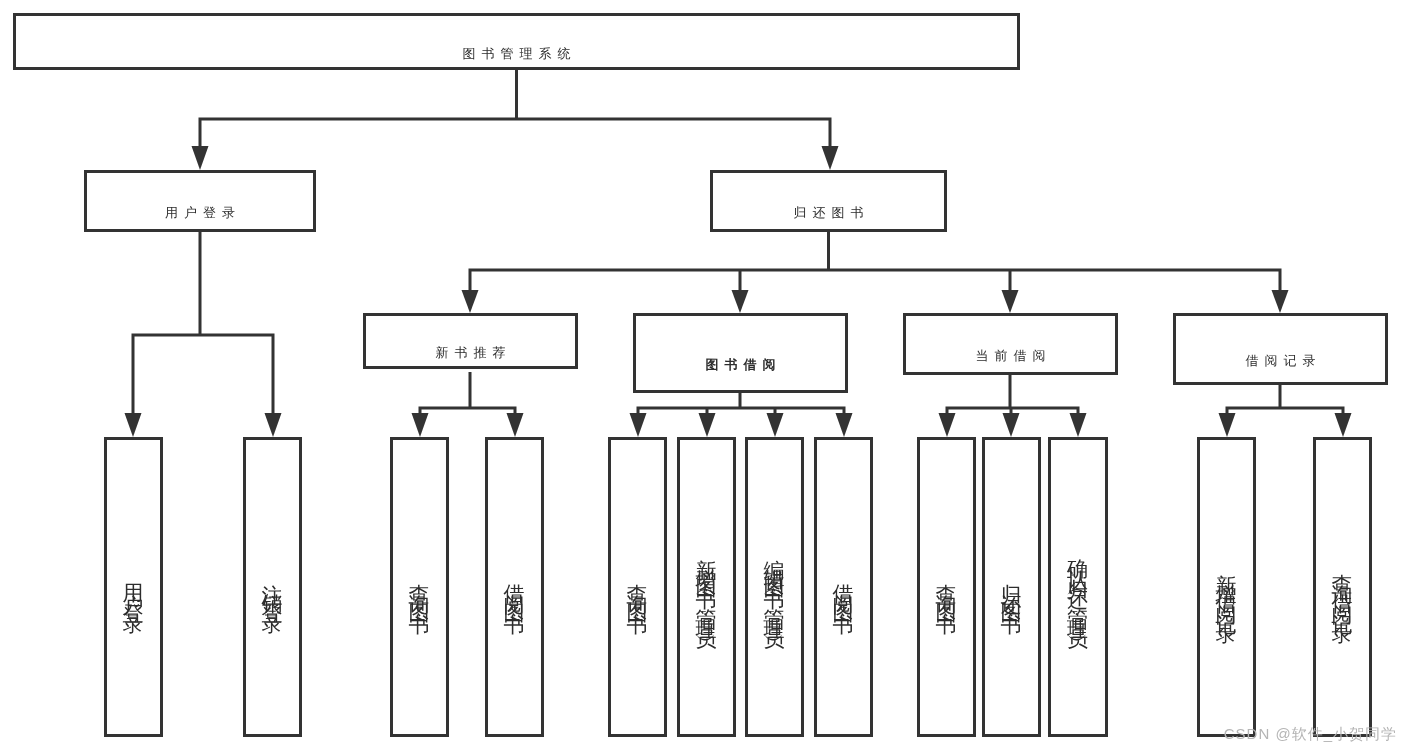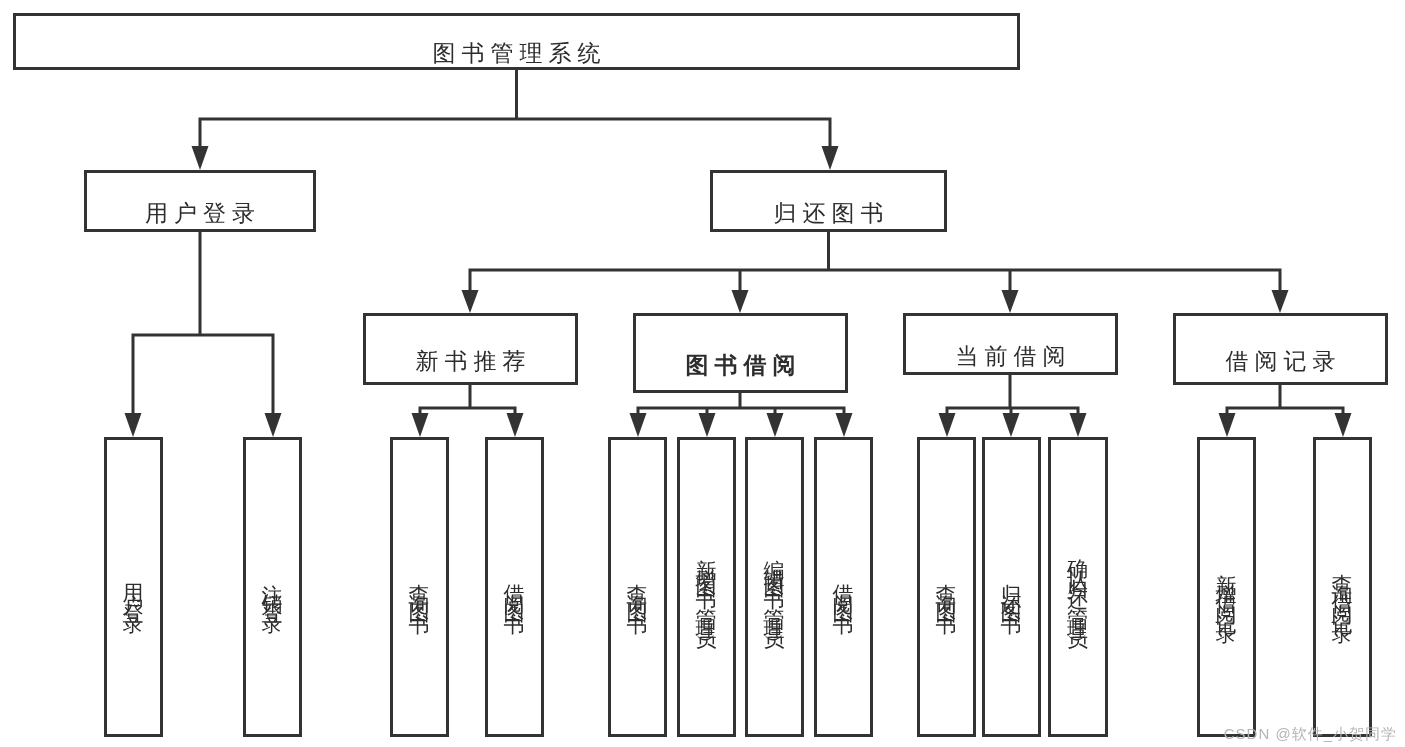--- a/index.html
+++ b/index.html
@@ -41,21 +41,21 @@
     position: absolute;
     box-sizing: border-box;
     border: 3px solid var(--line);
     background: var(--bg);
     display: flex;
     align-items: center;
     justify-content: center;
     color: var(--text);
   }
   .h-label {
-    font-size: 23px;
+    font-size: 13px;
     letter-spacing: 6px;
     text-indent: 6px;
     white-space: nowrap;
     margin-top: 24px;
   }
   .leaf {
     writing-mode: vertical-rl;
     text-orientation: mixed;
     font-size: 21px;
     letter-spacing: 10px;
@@ -138,21 +138,21 @@
     <span class="h-label">图书管理系统</span>
   </div>
 
   <div class="box" style="left:84px; top:170px; width:232px; height:62px;">
     <span class="h-label">用户登录</span>
   </div>
   <div class="box" style="left:710px; top:170px; width:237px; height:62px;">
     <span class="h-label">归还图书</span>
   </div>
 
-  <div class="box" style="left:363px; top:313px; width:215px; height:72px;text-align:center;">
+  <div class="box" style="left:363px; top:313px; width:215px; height:56px;text-align:center;">
     <span class="h-label">新书推荐</span>
   </div>
   <div class="box" style="left:633px; top:313px; width:215px; height:80px;font-weight:bold;">
     <span class="h-label">图书借阅</span>
   </div>
   <div class="box" style="left:903px; top:313px; width:215px; height:62px;">
     <span class="h-label">当前借阅</span>
   </div>
   <div class="box" style="left:1173px; top:313px; width:215px; height:72px;">
     <span class="h-label">借阅记录</span>

